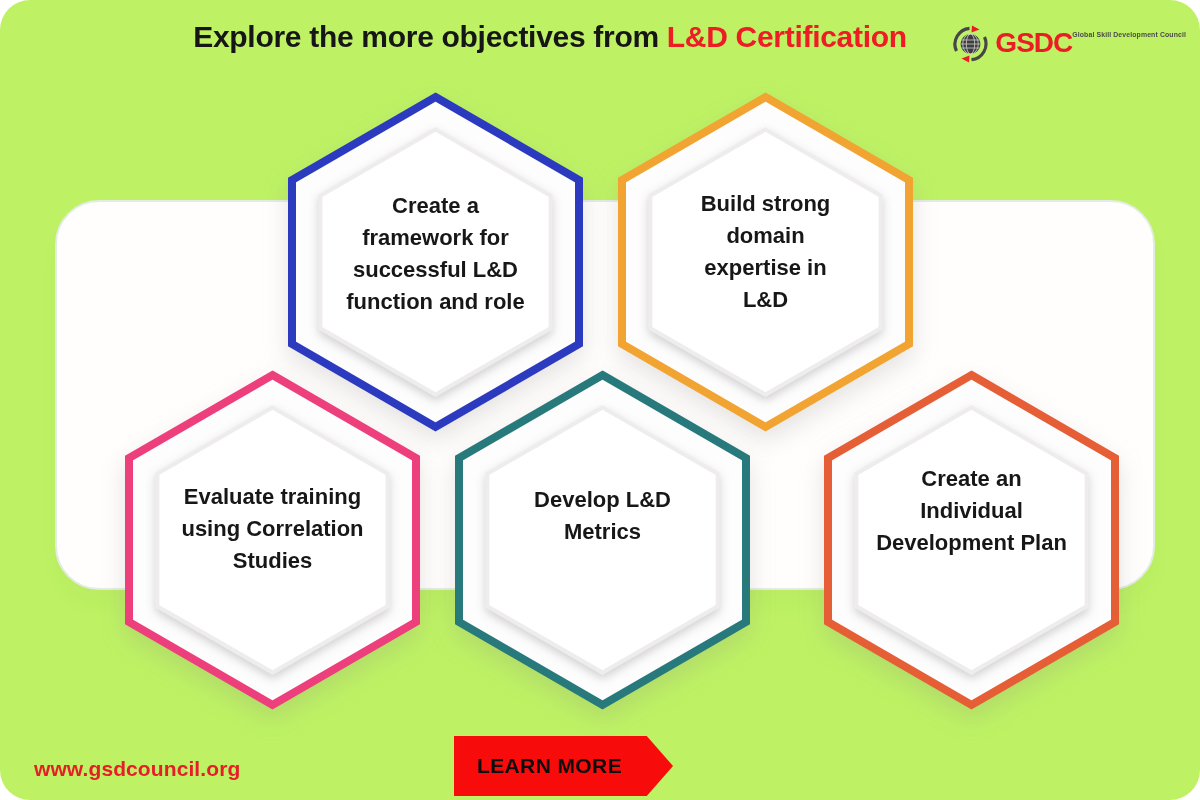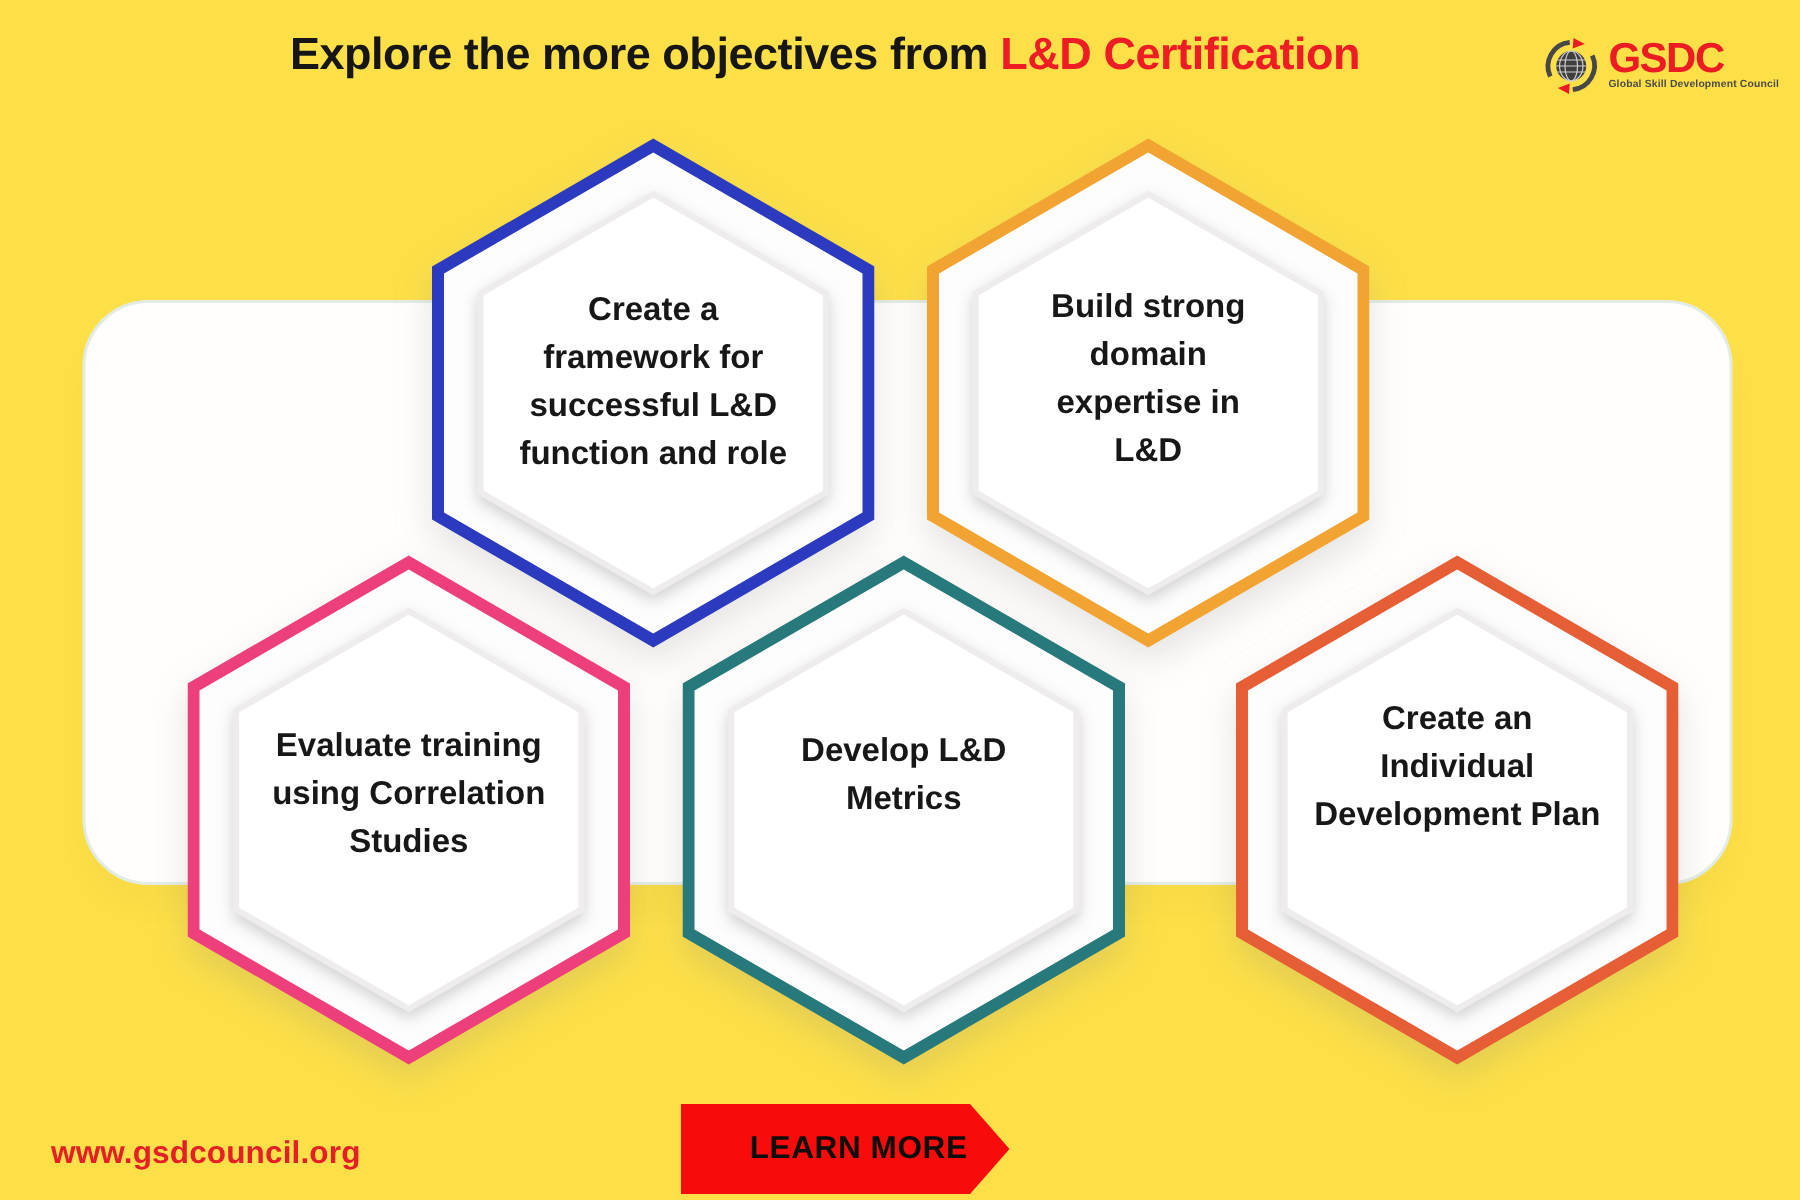--- a/index.html
+++ b/index.html
@@ -1,32 +1,33 @@
 <!DOCTYPE html>
 <html><head>
 <meta charset="utf-8">
 <style>
   * { margin:0; padding:0; box-sizing:border-box; }
   html,body { background:#ffffff; }
   .canvas {
     position:relative; width:1200px; height:800px; overflow:hidden;
-    background:#fde047;
+    background:#bef264;
     font-family:"Liberation Sans","DejaVu Sans",sans-serif;
+    border-radius:30px;
   }
 
   
   .title {
     position:absolute; top:20px; left:0; width:1100px; text-align:center;
     font-size:30px; font-weight:800; letter-spacing:-0.3px; color:#161616;
   }
   .title .hl { font-weight:800; }
 
   
   .logo { position:absolute; top:20px; right:14px; display:flex; align-items:center; }
-  .logo-text { display:flex; flex-direction:column; align-items:flex-start; margin-left:1px; }
+  .logo-text { display:flex; flex-direction:row; align-items:flex-start; margin-left:1px; }
   .logo-name { font-size:28px; font-weight:800; letter-spacing:-1px; line-height:26px; }
   .logo-tagline { font-size:6.9px; font-weight:bold; color:#4a4a4a; letter-spacing:0.12px; margin-top:1px; }
 
   
   .board {
     position:absolute; left:55px; top:200px; width:1100px; height:390px;
     border:2px solid #e2ece4; border-radius:44px; background:#fffefd;
     box-shadow:0 16px 22px rgba(0,0,0,0.025);
   }
 
@@ -50,21 +51,21 @@
   .hex-5 .hex-label { padding-bottom:58px; }
 
   
   .website {
     position:absolute; left:34px; top:757px;
     font-size:21px; font-weight:800; letter-spacing:0.1px; text-decoration:none; cursor:pointer;
   }
   .cta {
     position:absolute; left:454px; top:736px; width:219px; height:60px;
     clip-path:polygon(0 0, 88% 0, 100% 50%, 88% 100%, 0 100%);
-    display:flex; align-items:center; justify-content:flex-end; padding-right:28px;
+    display:flex; align-items:center; justify-content:center; padding-right:28px;
     font-size:21px; font-weight:800; letter-spacing:0.4px; color:#0d0d0d; cursor:pointer;
   }
 </style>
 </head>
 <body>
 
 <svg width="0" height="0" style="position:absolute" aria-hidden="true">
   <defs>
     <filter id="innerSoft" x="-30%" y="-30%" width="160%" height="160%">
       <feDropShadow dx="0" dy="4" stdDeviation="5" flood-color="#9a9a9a" flood-opacity="0.45"></feDropShadow>

